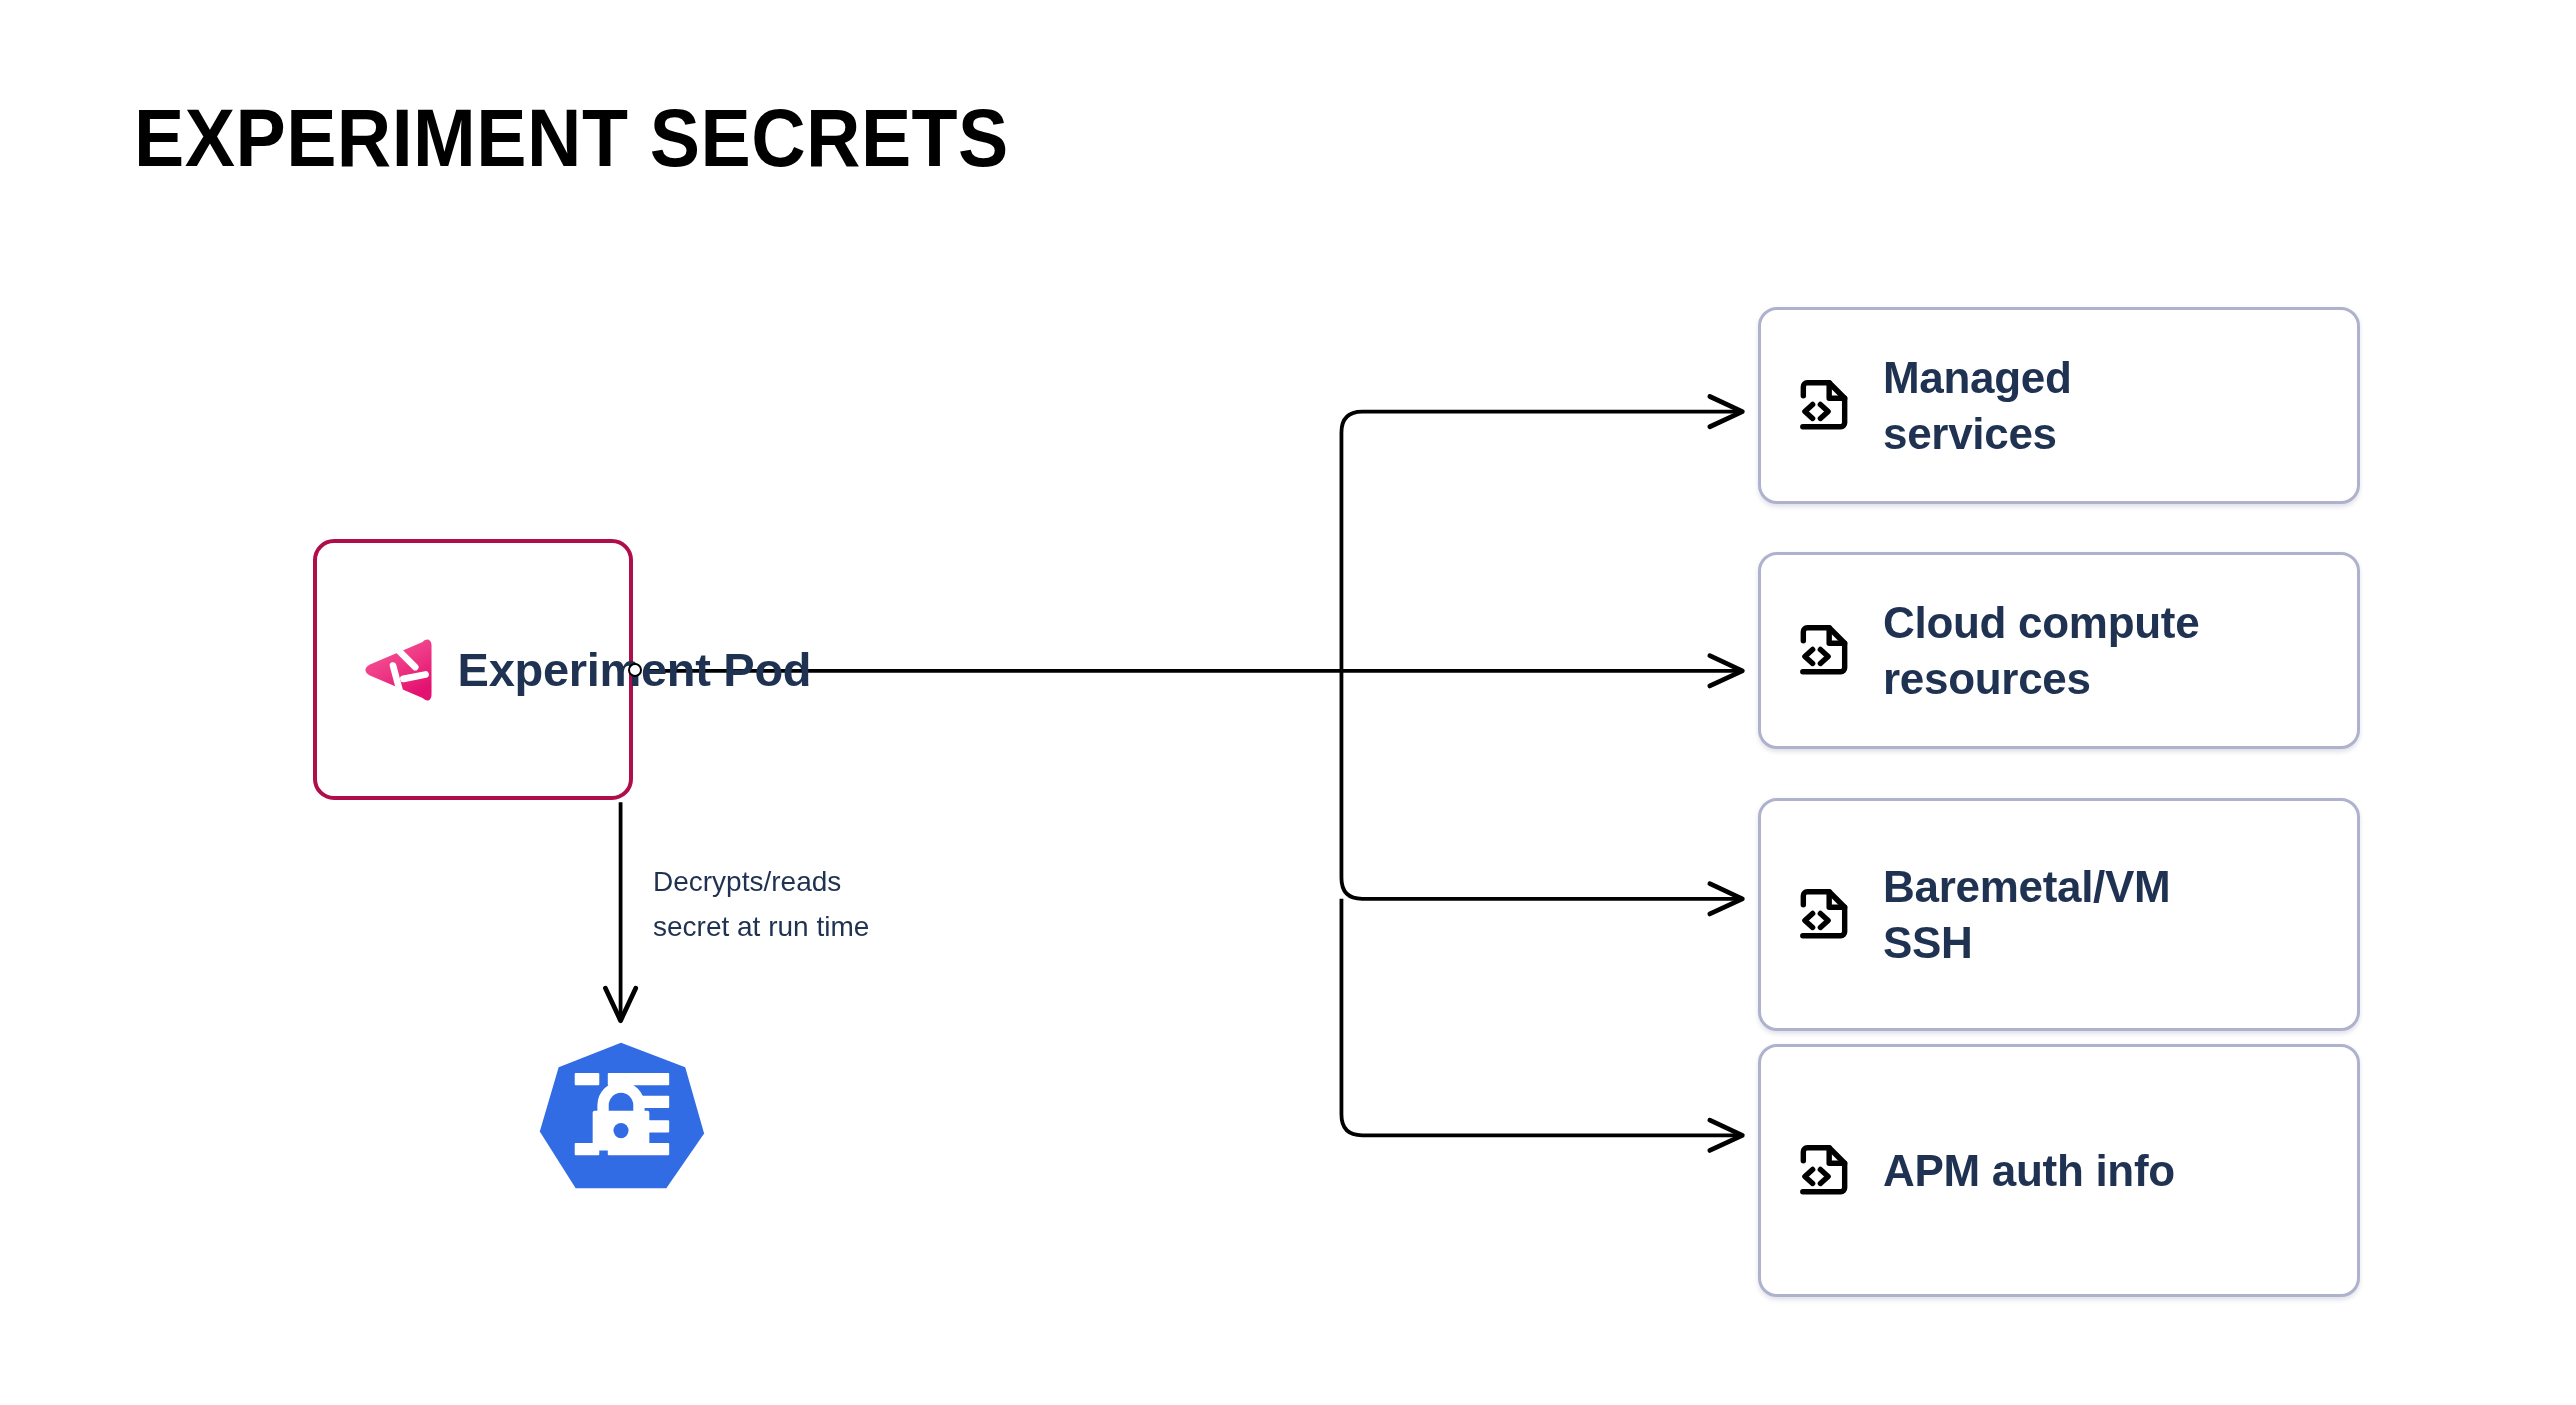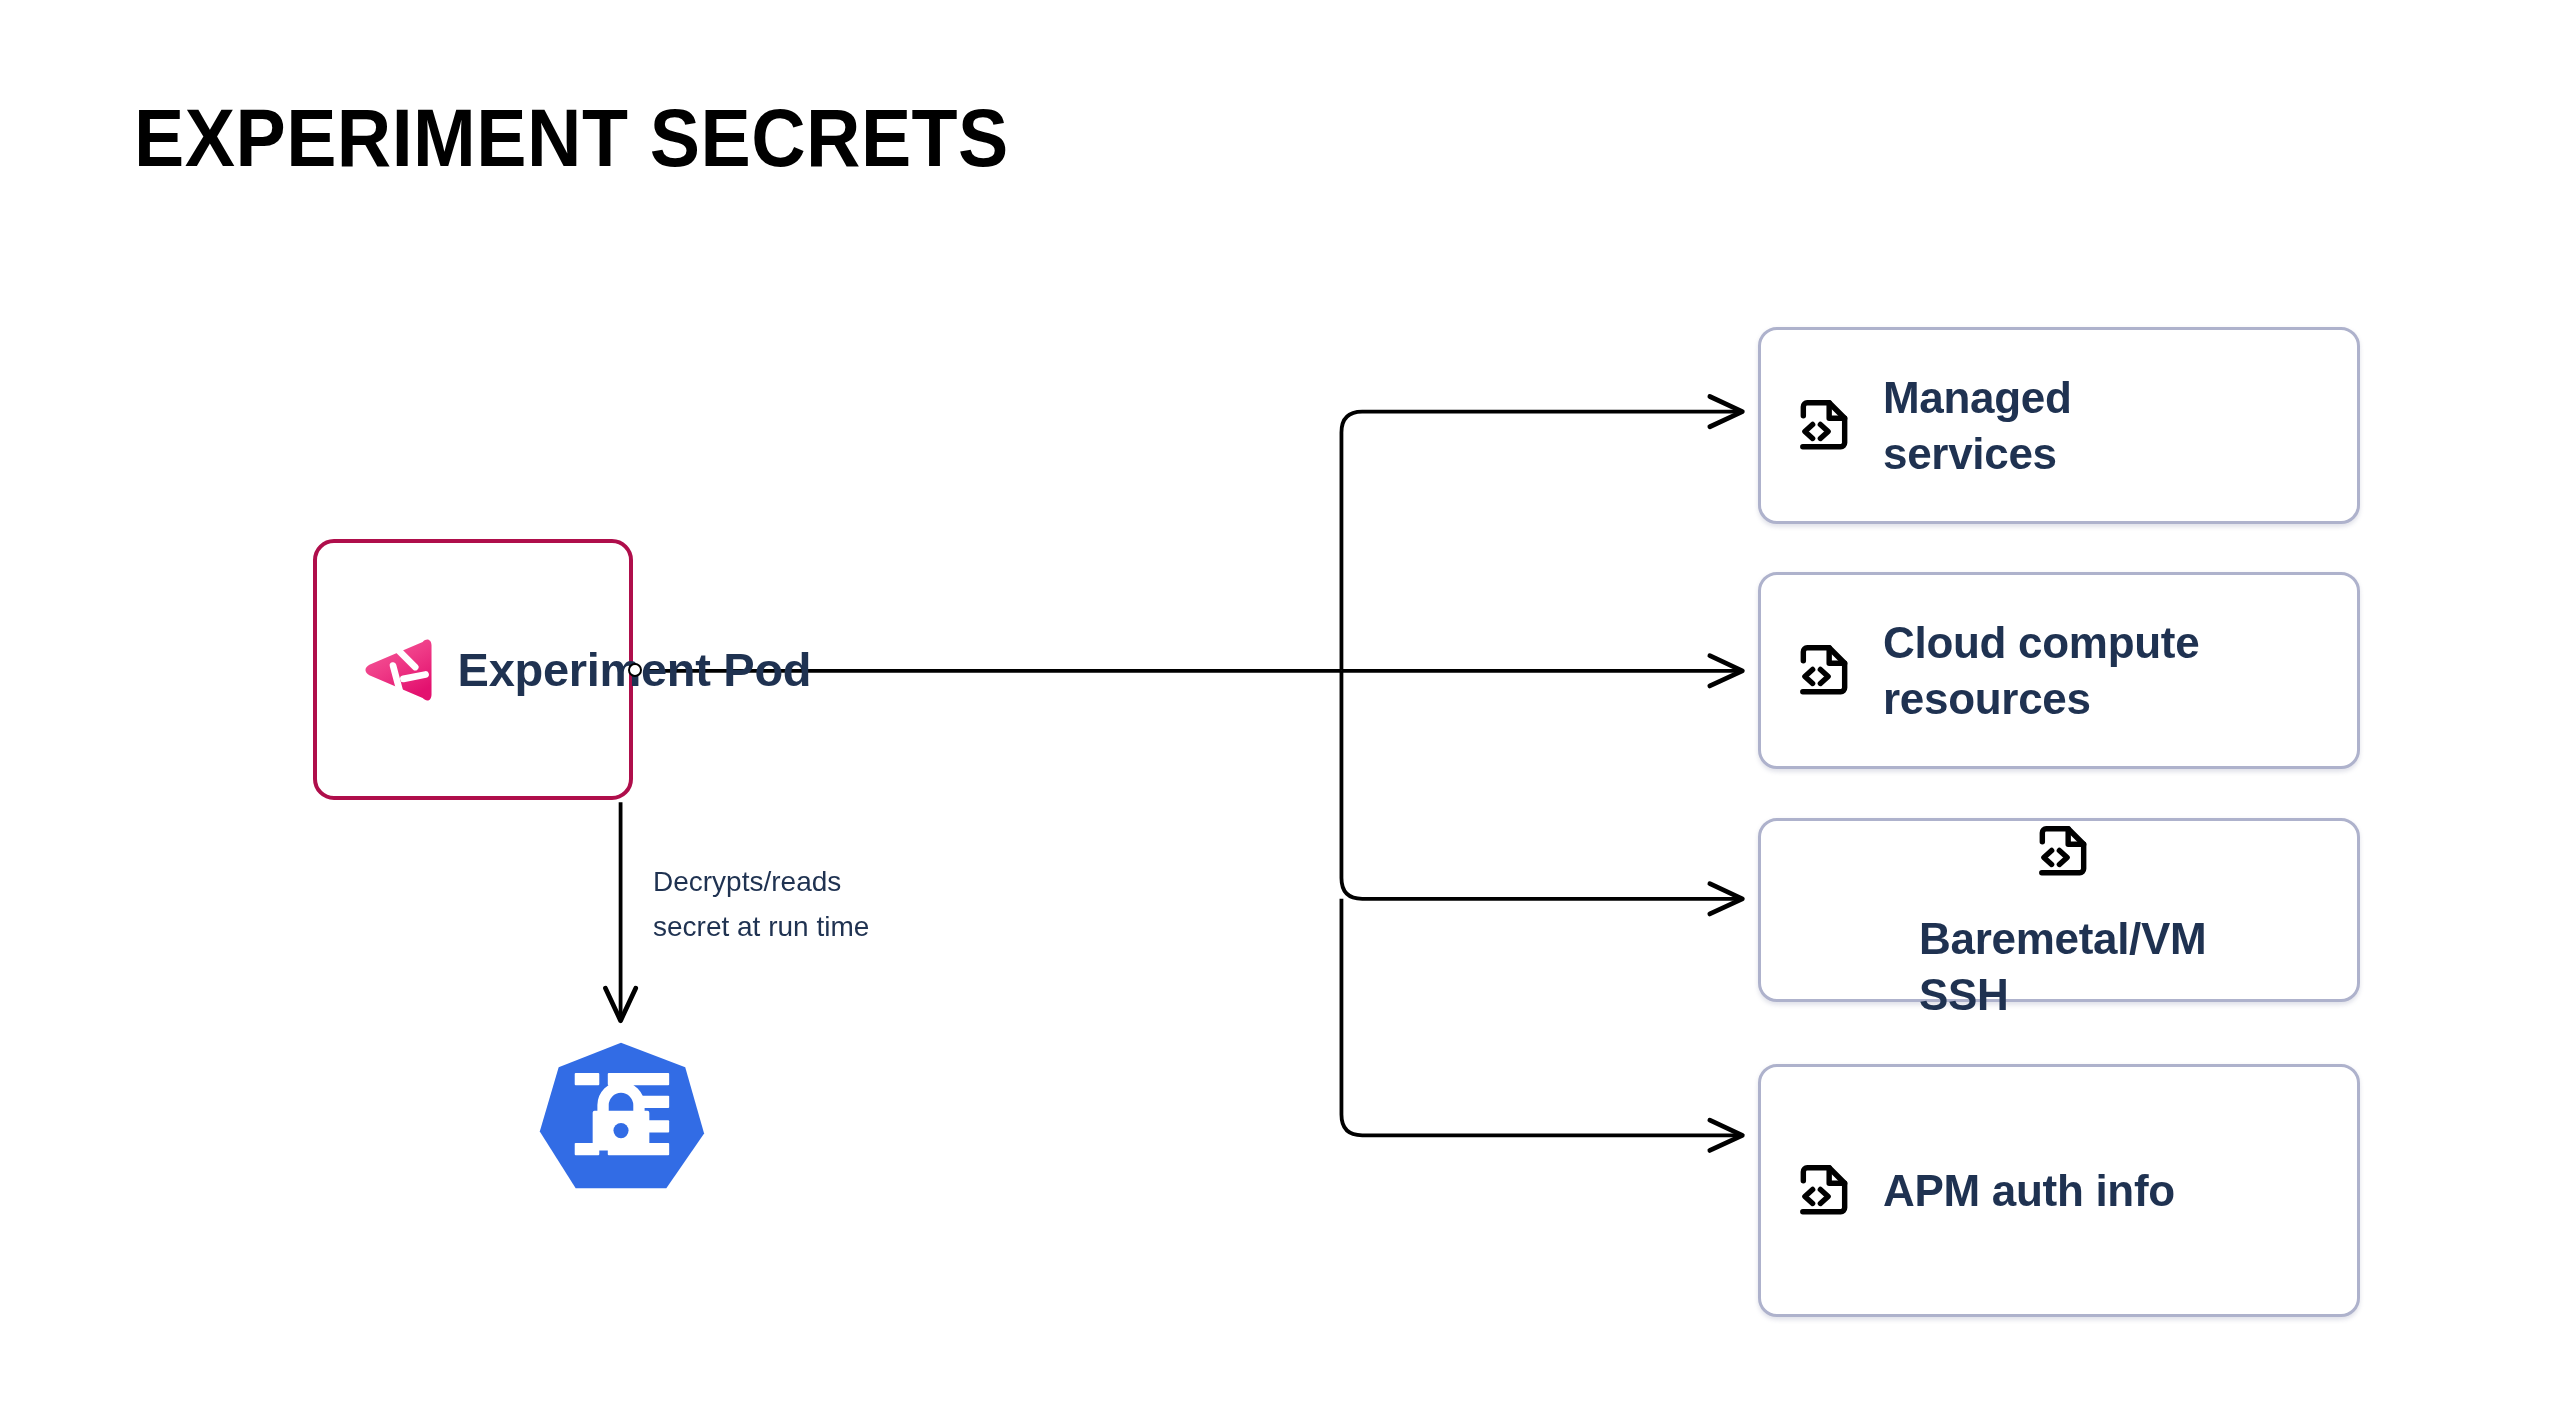--- a/index.html
+++ b/index.html
@@ -124,39 +124,38 @@
     width: 602px;
     box-sizing: border-box;
     background: #ffffff;
     border: 3.8px solid #AEB2CC;
     border-radius: 19px;
     box-shadow: 0 2.8px 4.7px rgba(120,124,160,0.22);
     display: flex;
     align-items: center;
     gap: 28px;
     padding: 0 24.6px 0 32px;
-    margin-top: 20px;
   }
   .res-card .card-icon {
     width: 62px;
     height: 62px;
     flex: 0 0 62px;
     display: block;
   }
   .res-card .card-label {
     font-size: 44px;
     line-height: 56px;
     font-weight: 700;
     color: #1F3251;
     letter-spacing: -0.3px;
   }
 
   #card-0 { top: 307px;  height: 197px; }
   #card-1 { top: 552px;  height: 197px; }
-  #card-2 { top: 798px;  height: 184px; flex-direction: column; }
+  #card-2 { top: 798px;  height: 233px; }
   #card-3 { top: 1044px; height: 253px; }
 </style>
 </head>
 <body>
 
 <div id="canvas">
 
   <div id="page-title">EXPERIMENT SECRETS</div>
 
   <svg id="connectors" viewBox="0 0 2723 1486">

